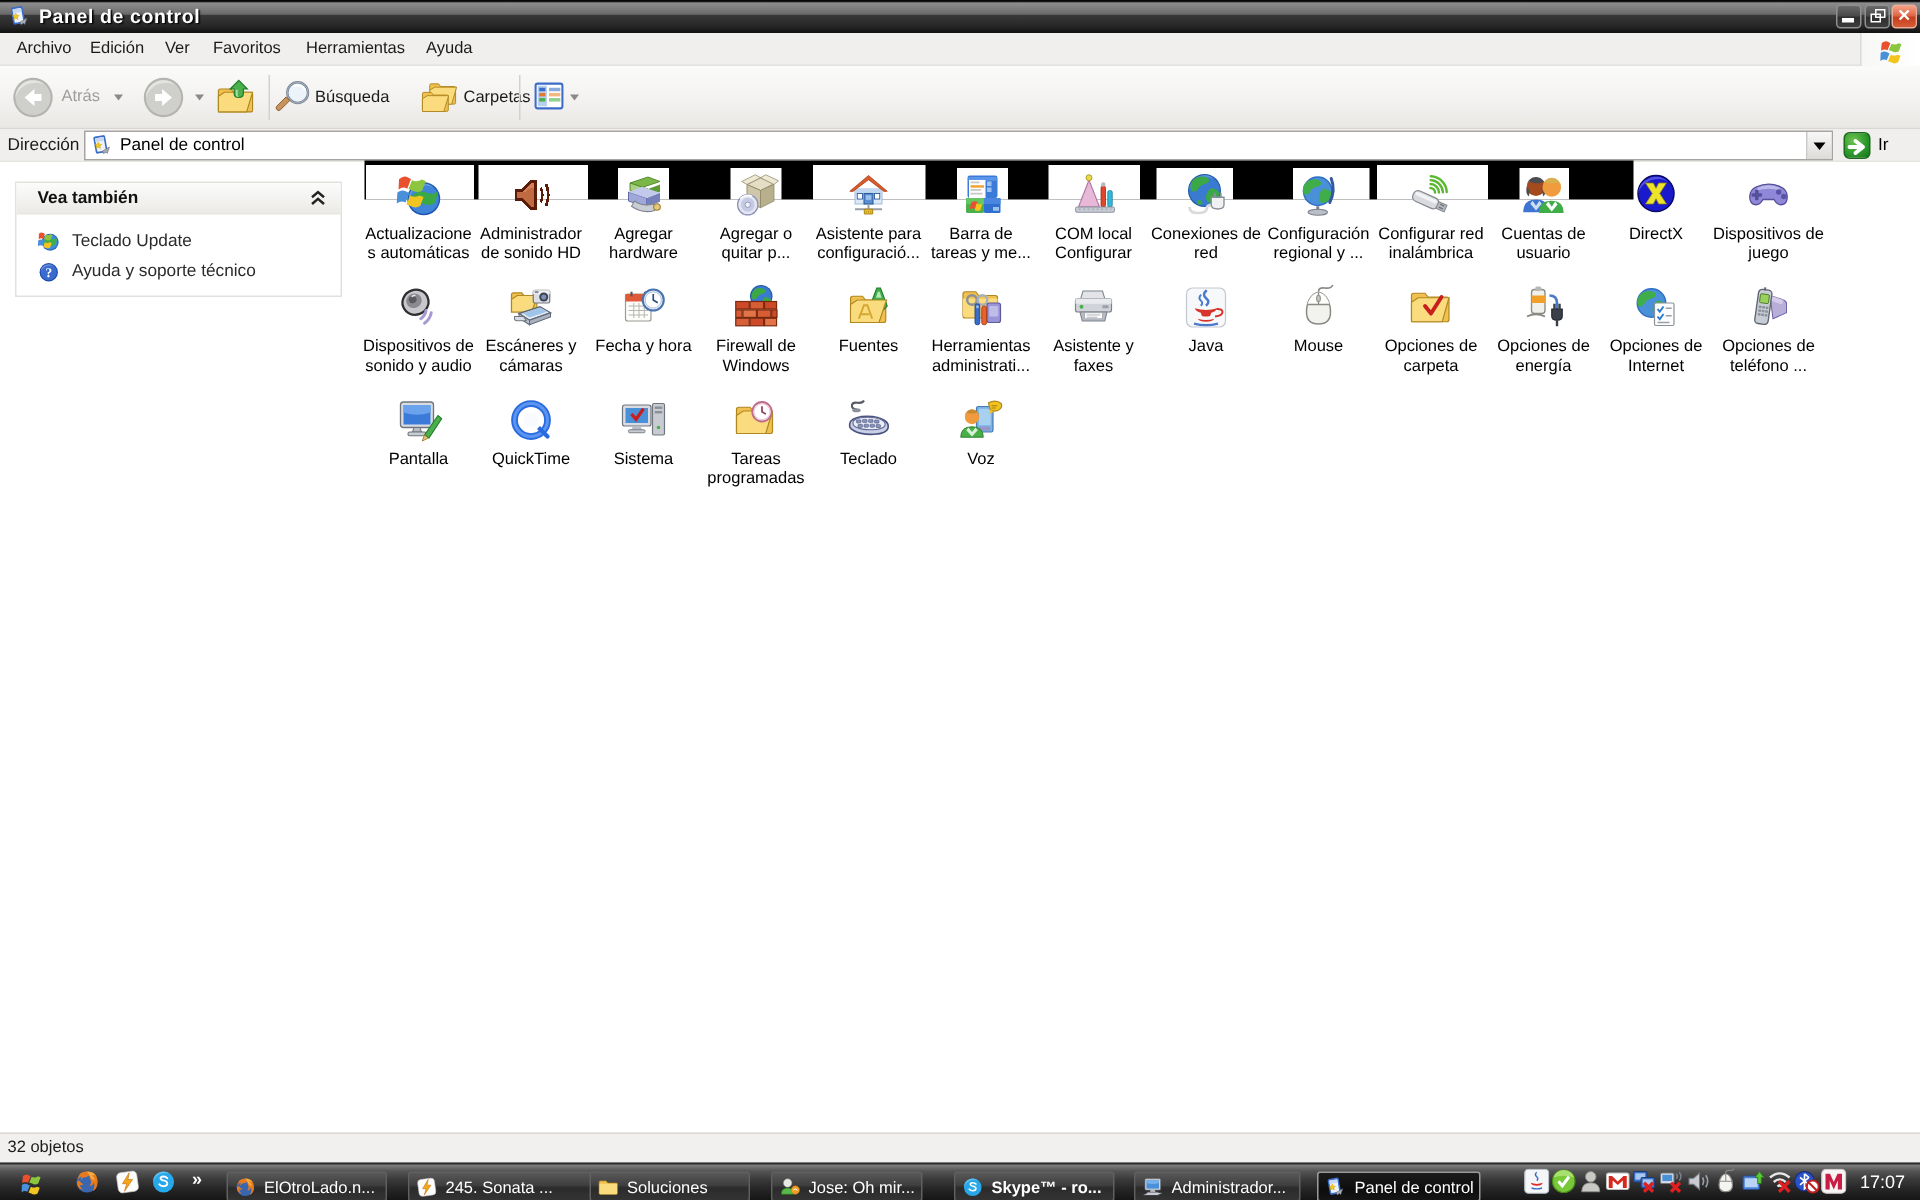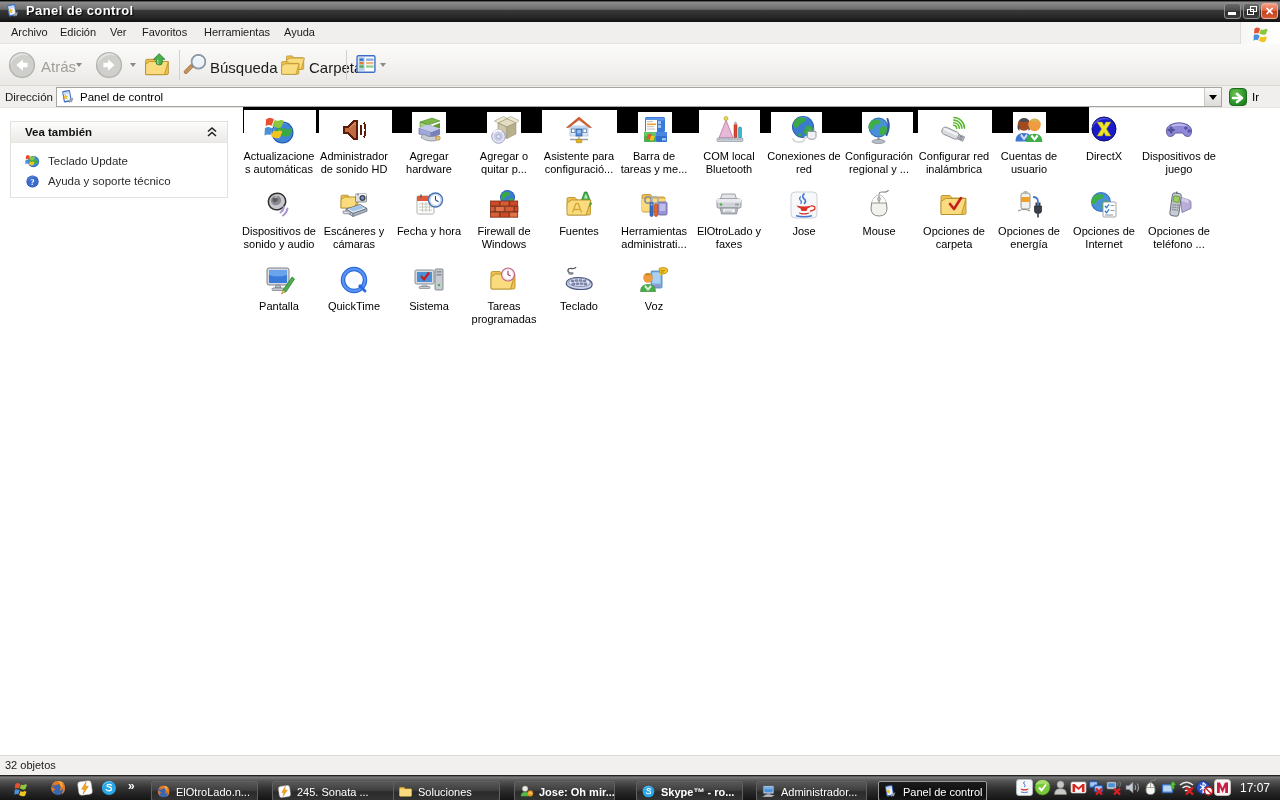--- a/index.html
+++ b/index.html
@@ -27,21 +27,21 @@
   
   #menubar { position:absolute; left:0; top:22px; width:1280px; height:22px; background:#f0efed; border-bottom:1px solid #e3e2df; }
   .menu-item { position:absolute; top:4px; font-size:11px; color:#1a1a1a; }
   #menu-logo-block { position:absolute; right:0; top:0; width:40px; height:22px; background:linear-gradient(to right,#f7f7f5,#ffffff); border-left:1px solid #dddcd9; }
   #menu-logo-block svg { position:absolute; left:10px; top:1px; }
 
   
   #toolbar { position:absolute; left:0; top:44px; width:1280px; height:42px;
     background:linear-gradient(to bottom,#fbfbfa 0%,#f2f1ef 60%,#e9e8e5 100%); border-bottom:1px solid #d8d7d3; }
   .tb-sep { position:absolute; top:6px; width:1px; height:30px; background:#d2d1cd; }
-  .tb-text { font-size:15px; color:#1a1a1a; }
+  .tb-text { font-size:11px; color:#1a1a1a; }
   .tb-text.disabled { color:#9d9d9a; }
   .tb-drop { width:0; height:0; border-left:3px solid transparent; border-right:3px solid transparent; border-top:4px solid #8a8a88; position:absolute; }
 
   
   #addressbar { position:absolute; left:0; top:86px; width:1280px; height:22px; background:#f0efed; border-bottom:1px solid #e6e5e2; }
   #addr-label { position:absolute; left:5px; top:5px; font-size:11.5px; color:#1a1a1a; }
   #addr-field { position:absolute; left:56px; top:1px; width:1166px; height:20px; background:#fff; border:1px solid #a5a4a0; }
   #addr-icon { position:absolute; left:3px; top:1px; width:16px; height:16px; }
   #addr-text { position:absolute; left:23px; top:3px; font-size:11.5px; color:#000; }
   #addr-drop { position:absolute; right:0; top:0; width:17px; height:18px; background:linear-gradient(to bottom,#f8f8f8,#dcdbd8); border-left:1px solid #c9c8c4; }
@@ -820,21 +820,21 @@
             <use href="#sym-taskbarcpl"></use>
           </svg>
           <div class="lbl">Barra de
 tareas y me...</div>
         </div>
         <div class="cell" style="left: 691px; top: 6px;">
           <svg width="32" height="32" viewBox="0 0 32 32" class="big">
             <use href="#sym-bluetooth"></use>
           </svg>
           <div class="lbl">COM local
-Bluetooth</div>
+Configurar</div>
         </div>
         <div class="cell" style="left: 766px; top: 6px;">
           <svg width="32" height="32" viewBox="0 0 32 32" class="big">
             <use href="#sym-netconn"></use>
           </svg>
           <div class="lbl">Conexiones de
 red</div>
         </div>
         <div class="cell" style="left: 841px; top: 6px;">
           <svg width="32" height="32" viewBox="0 0 32 32" class="big">
@@ -907,28 +907,28 @@
           <svg width="32" height="32" viewBox="0 0 32 32" class="big">
             <use href="#sym-admintools"></use>
           </svg>
           <div class="lbl">Herramientas
 administrati...</div>
         </div>
         <div class="cell" style="left: 691px; top: 81px;">
           <svg width="32" height="32" viewBox="0 0 32 32" class="big">
             <use href="#sym-printer"></use>
           </svg>
-          <div class="lbl">ElOtroLado y
+          <div class="lbl">Asistente y
 faxes</div>
         </div>
         <div class="cell" style="left: 766px; top: 81px;">
           <svg width="32" height="32" viewBox="0 0 32 32" class="big">
             <use href="#sym-java"></use>
           </svg>
-          <div class="lbl">Jose</div>
+          <div class="lbl">Java</div>
         </div>
         <div class="cell" style="left: 841px; top: 81px;">
           <svg width="32" height="32" viewBox="0 0 32 32" class="big">
             <use href="#sym-mouse"></use>
           </svg>
           <div class="lbl">Mouse</div>
         </div>
         <div class="cell" style="left: 916px; top: 81px;">
           <svg width="32" height="32" viewBox="0 0 32 32" class="big">
             <use href="#sym-folderopt"></use>
@@ -1030,21 +1030,21 @@
           <use href="#sym-winamp"></use>
         </svg>
         <div class="lbl" style="width: 79px;">245. Sonata ...</div>
       </div>
       <div class="taskbtn" style="left: 393px; width: 107px;">
         <svg width="15" height="15" viewBox="0 0 32 32">
           <use href="#sym-folder"></use>
         </svg>
         <div class="lbl" style="width: 79px;">Soluciones</div>
       </div>
-      <div class="taskbtn" style="left: 514px; width: 101px; font-weight: bold;">
+      <div class="taskbtn" style="left: 514px; width: 101px;">
         <svg width="15" height="15" viewBox="0 0 32 32">
           <use href="#sym-amsn"></use>
         </svg>
         <div class="lbl" style="width: 79px;">Jose: Oh mir...</div>
       </div>
       <div class="taskbtn" style="left: 636px; width: 107px;">
         <svg width="15" height="15" viewBox="0 0 32 32">
           <use href="#sym-skype"></use>
         </svg>
         <div class="lbl" style="width: 79px; font-weight: bold;">Skype™ - ro...</div>

